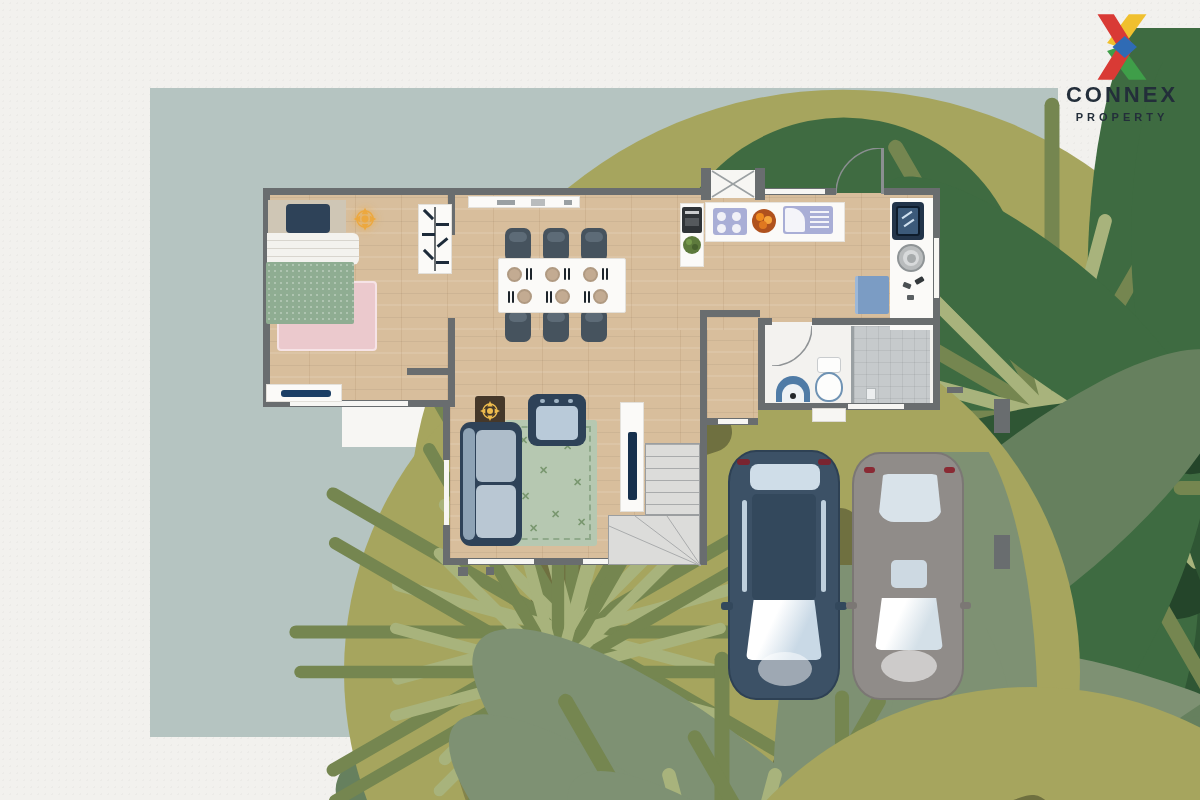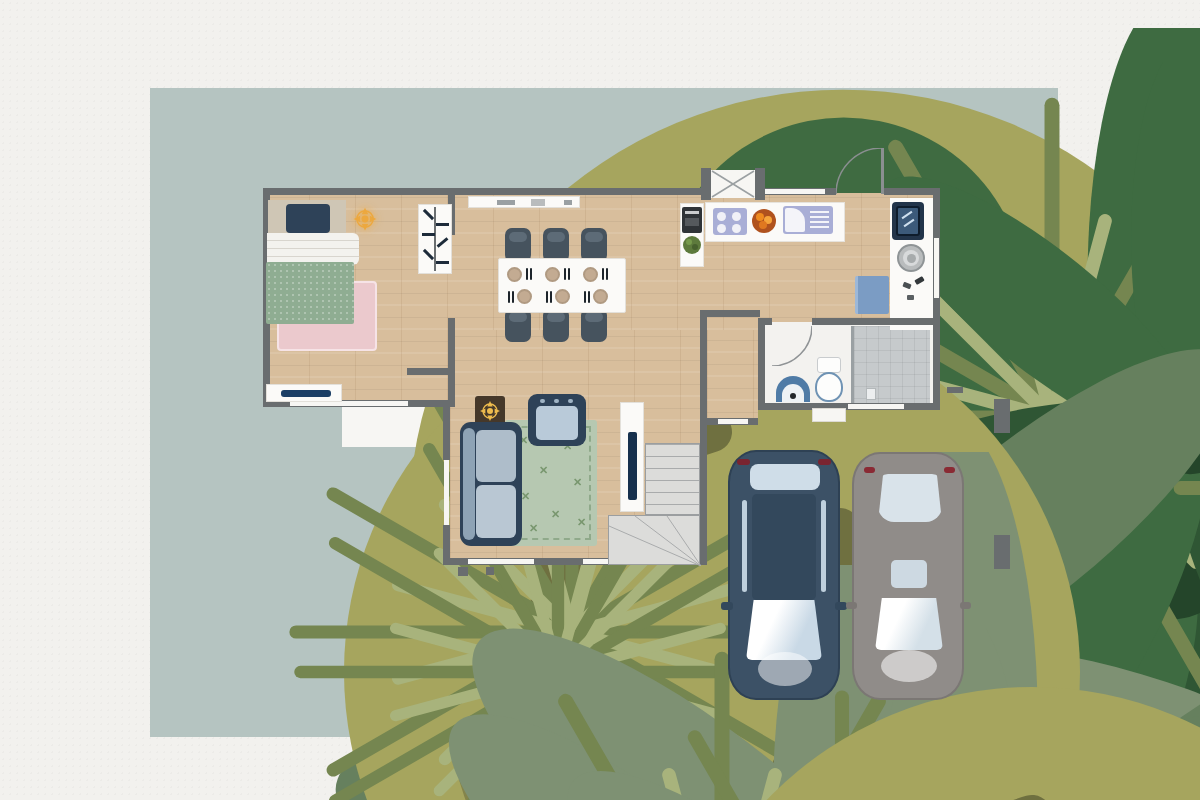--- a/index.html
+++ b/index.html
@@ -404,14 +404,24 @@
     <div class="a" style="left:24px;top:20px;width:64px;height:48px;background:#d9e3ea;border-radius:10px 10px 16px 16px;clip-path:polygon(8% 0,92% 0,100% 100%,0 100%);"></div>
     <div class="a" style="left:10px;top:13px;width:11px;height:6px;background:#8a2a34;border-radius:3px;"></div>
     <div class="a" style="left:90px;top:13px;width:11px;height:6px;background:#8a2a34;border-radius:3px;"></div>
     <div class="a" style="left:37px;top:106px;width:36px;height:28px;background:#cdd9e2;border-radius:5px;"></div>
     <div class="a" style="left:21px;top:144px;width:68px;height:52px;background:linear-gradient(115deg,#ffffff 35%,#d4e0e8 70%);clip-path:polygon(10% 0,90% 0,100% 100%,0 100%);border-radius:6px;"></div>
     <div class="a" style="left:27px;top:196px;width:56px;height:32px;background:rgba(255,255,255,.55);border-radius:50%;"></div>
     <div class="a" style="left:-8px;top:148px;width:11px;height:7px;background:#7b7774;border-radius:3px;"></div>
     <div class="a" style="left:106px;top:148px;width:11px;height:7px;background:#7b7774;border-radius:3px;"></div>
   </div>
 
+  <div class="a logo" style="left:1052px;top:14px;">
+    <svg width="68" height="66" viewBox="0 0 100 96" style="display:block;margin:0 auto;">
+      <polygon points="60,0 86,0 50,50 28,42" fill="#f0c02e"></polygon>
+      <polygon points="28,54 50,46 86,96 60,96" fill="#3f9e49"></polygon>
+      <polygon points="14,0 38,0 68,48 38,96 14,96 44,48" fill="#d93a35"></polygon>
+      <polygon points="54,32 72,48 54,64 36,48" fill="#2f6bb5"></polygon>
+    </svg>
+    <div class="brand">CONNEX</div>
+    <div class="sub">PROPERTY</div>
+  </div>
 
 </div>
 
 </body></html>

